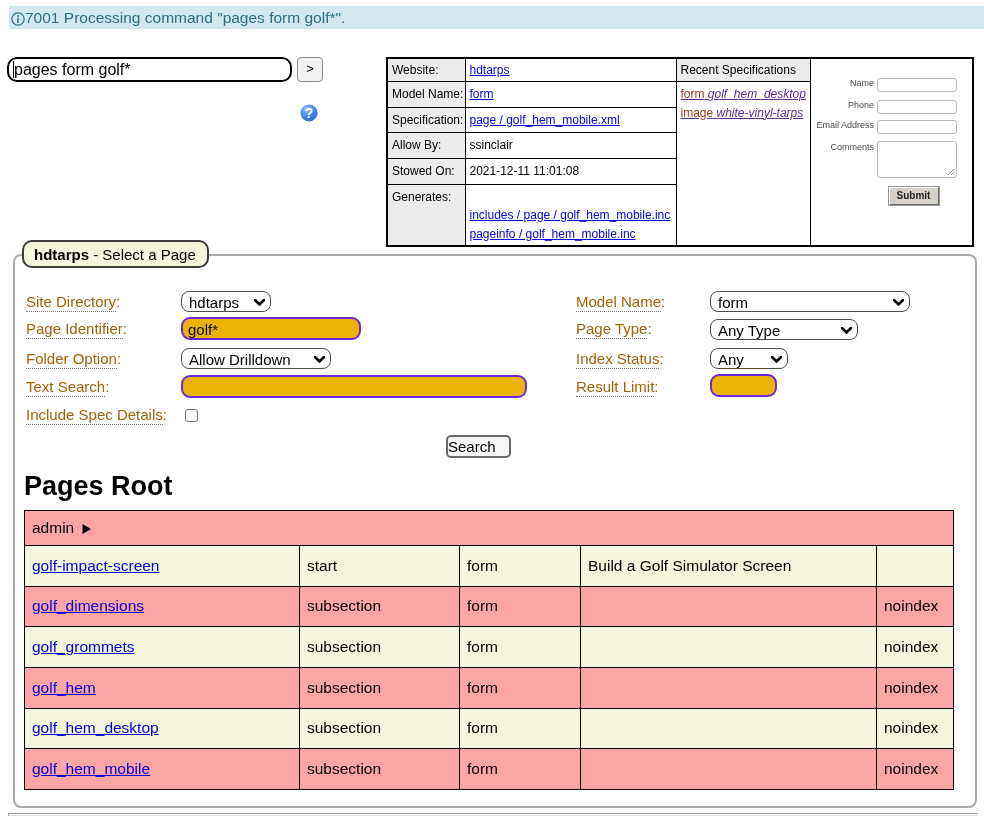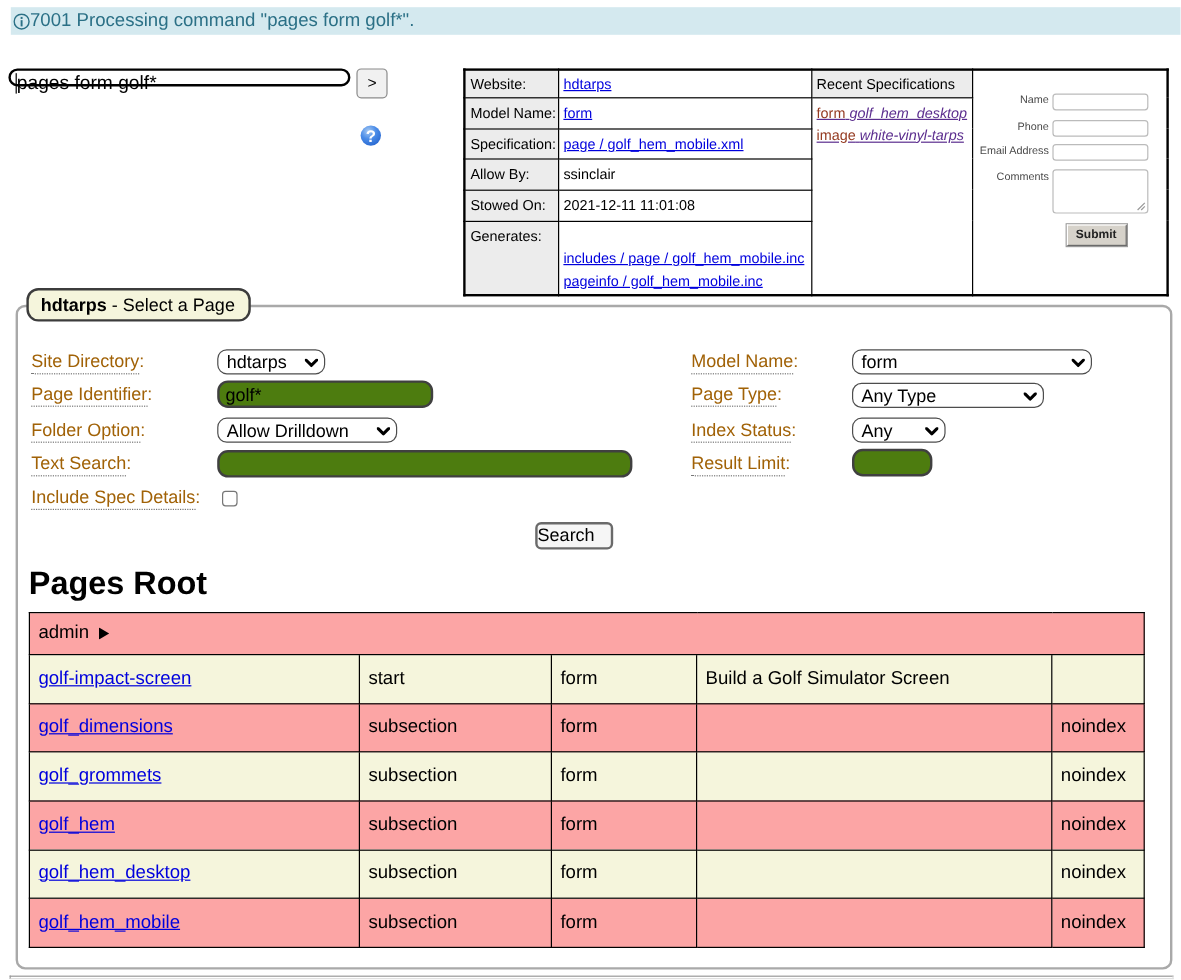--- a/index.html
+++ b/index.html
@@ -2,21 +2,21 @@
 <html><head>
 <meta charset="utf-8">
 <style>
 html,body{margin:0;padding:0;background:#fff;}
 #page{position:relative;width:984px;height:817px;font-family:"Liberation Sans",sans-serif;overflow:hidden;background:#fff;}
 .abs{position:absolute;}
 a{color:#0000dd;}
 
 #msg{left:9px;top:6px;width:973px;height:19px;background:#d4e9ef;color:#2b7086;font-size:15.5px;padding:3px 0 1px 2px;white-space:nowrap;}
 
-#cmd{left:7px;top:57px;width:285px;height:15px;border:2px solid #000;border-radius:10px;box-sizing:border-box;font-size:16px;padding:2px 0 0 4px;background:#fff;}
+#cmd{left:7px;top:57px;width:285px;height:25px;border:2px solid #000;border-radius:10px;box-sizing:border-box;font-size:16px;padding:2px 0 0 4px;background:#fff;}
 #gobtn{left:297px;top:57px;width:26px;height:25px;border:1.5px solid #8a8a8a;border-radius:4px;background:#f1f1f1;box-sizing:border-box;font-size:13px;text-align:center;line-height:22px;color:#000;}
 
 #toptable{left:386px;top:57px;border-collapse:collapse;table-layout:fixed;width:588px;height:171px;}
 #toptable td,#toptable th{border:1px solid #000;font-size:12px;font-weight:normal;text-align:left;padding:1px 4px;vertical-align:middle;white-space:nowrap;overflow:hidden;}
 #toptable{border:2px solid #000;}
 #toptable .lab{background:#ececec;}
 #toptable a{text-decoration:underline;}
 .rshead{background:#ececec;}
 .rsbody{vertical-align:top !important;}
 .rsbody a{display:block;font-size:12px;line-height:19px;margin:0;color:#5b2d8e;white-space:nowrap;}
@@ -26,21 +26,21 @@
 .pl{position:absolute;font-size:9px;color:#4a4a4a;text-align:right;width:60px;}
 .pi{position:absolute;width:80px;height:14px;border:1px solid #bbb;border-radius:3px;background:#fff;box-sizing:border-box;}
 
 #fsborder{left:13px;top:254px;width:964px;height:554px;border:2px solid #a9a9a9;border-radius:8px;box-sizing:border-box;}
 #legend{left:22px;top:240px;height:28px;background:#f5f5dc;border:2px solid #3c3c3c;border-radius:10px;box-sizing:border-box;font-size:15px;padding:4px 11px 0 10px;}
 
 .flabel{font-size:15px;color:#a16207;}
 .flabel span{border-bottom:1px dotted #777;padding-bottom:1px;}
 .sel{background:#fff;border:1px solid #4d4d4d;border-radius:8px;box-sizing:border-box;font-size:15px;padding:2px 0 0 7px;height:21px;}
 .sel svg{position:absolute;right:5px;top:7px;}
-.tin{border:2px solid #404040;border-radius:9px;box-sizing:border-box;background:#4d7c0f;font-size:15px;padding:2px 0 0 5px;height:23px;}
+.tin{border:2px solid #6d28d9;border-radius:9px;box-sizing:border-box;background:#eab308;font-size:15px;padding:2px 0 0 5px;height:23px;}
 #cb{left:185px;top:409px;width:13px;height:13px;border:1.5px solid #767676;border-radius:3px;box-sizing:border-box;background:#fff;}
 #searchbtn{left:446px;top:435px;width:65px;height:23px;border:2px solid #6a6a6a;border-radius:5px;background:#f6f6f6;box-sizing:border-box;font-size:15px;text-align:left;line-height:19px;}
 #h2{left:24px;top:471px;font-size:27px;font-weight:bold;}
 
 #pages{left:24px;top:510px;border-collapse:collapse;table-layout:fixed;width:929px;height:280px;}
 #pages th{background:#333;color:#fff;font-size:15px;text-align:left;padding:2px 0 0 8px;border:1px solid #333;height:29px;font-weight:bold;}
 #pages td{border:1px solid #000;font-size:15.5px;padding:0 0 0 7px;}
 #pages .g{background:#fca5a5;}
 #pages .b{background:#f5f5dc;}
 #hr{left:8px;top:813px;width:968px;height:1px;border:1px solid #9a9a9a;border-bottom-color:#e0e0e0;border-right-color:#e0e0e0;box-sizing:content-box;background:#fff;}
@@ -141,21 +141,21 @@
   <div class="abs tin" style="left:181px;top:317px;width:180px;">golf*</div>
   <div class="abs sel" style="left:181px;top:348px;width:150px;">Allow Drilldown<svg width="11" height="7" viewBox="0 0 11 7">
         <path d="M1 1 L5.5 5.5 L10 1" stroke="#000" stroke-width="2.6" fill="none" stroke-linecap="round"></path>
       </svg></div>
   <div class="abs tin" style="left:181px;top:375px;width:346px;"></div>
   <div class="abs" id="cb"></div>
 
   <div class="abs sel" style="left:710px;top:291px;width:200px;">form<svg width="11" height="7" viewBox="0 0 11 7">
         <path d="M1 1 L5.5 5.5 L10 1" stroke="#000" stroke-width="2.6" fill="none" stroke-linecap="round"></path>
       </svg></div>
-  <div class="abs sel" style="left:710px;top:319px;width:160px;">Any Type<svg width="11" height="7" viewBox="0 0 11 7">
+  <div class="abs sel" style="left:710px;top:319px;width:148px;">Any Type<svg width="11" height="7" viewBox="0 0 11 7">
         <path d="M1 1 L5.5 5.5 L10 1" stroke="#000" stroke-width="2.6" fill="none" stroke-linecap="round"></path>
       </svg></div>
   <div class="abs sel" style="left:710px;top:348px;width:78px;">Any<svg width="11" height="7" viewBox="0 0 11 7">
         <path d="M1 1 L5.5 5.5 L10 1" stroke="#000" stroke-width="2.6" fill="none" stroke-linecap="round"></path>
       </svg></div>
   <div class="abs tin" style="left:710px;top:374px;width:67px;"></div>
 
   <div class="abs" id="searchbtn">Search</div>
   <div class="abs" id="h2">Pages Root</div>
 

